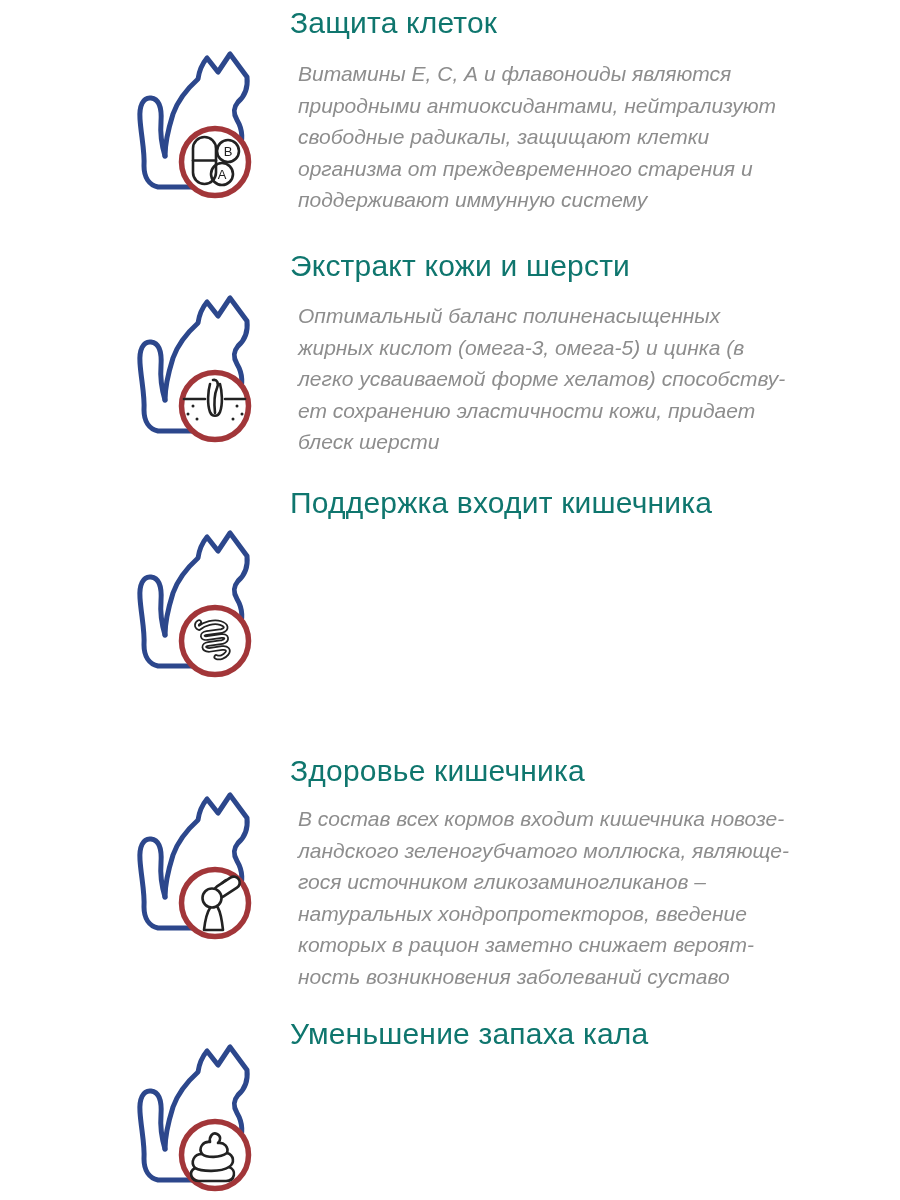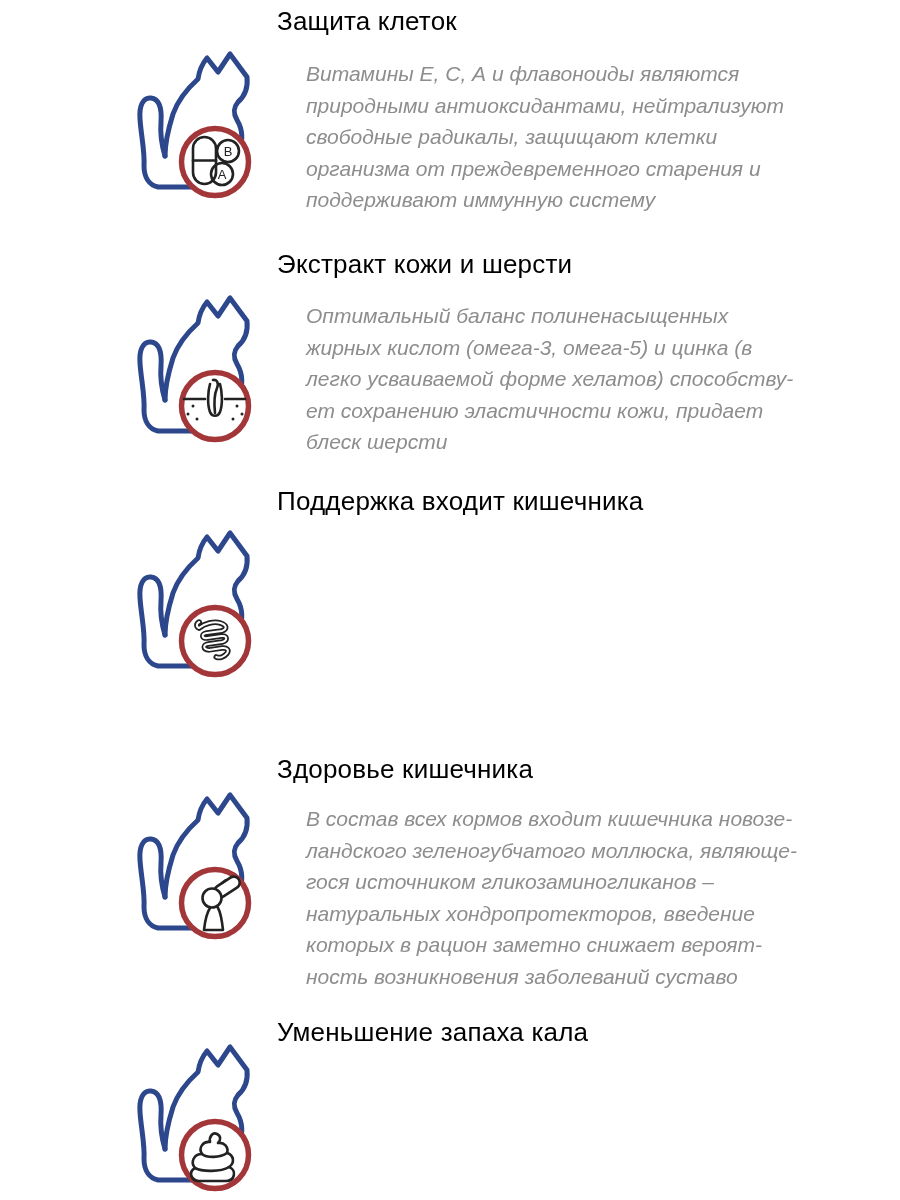--- a/index.html
+++ b/index.html
@@ -4,29 +4,29 @@
 <style>
   html,body{margin:0;padding:0;background:#ffffff;}
   #canvas{
     position:relative;
     width:900px;height:1200px;
     background:#ffffff;
     font-family:"Liberation Sans", sans-serif;
     overflow:hidden;
   }
   .heading{
-    position:absolute;left:277px;
+    position:absolute;left:290px;
     margin:0;
-    font-size:26px;font-weight:400;
-    color:#000000;
+    font-size:30px;font-weight:400;
+    color:#0f766e;
     letter-spacing:.2px;
     white-space:nowrap;
   }
   .body{
-    position:absolute;left:306px;
+    position:absolute;left:298px;
     margin:0;
     width:560px;
     font-size:21px;font-style:italic;font-weight:400;
     line-height:31.6px;
     color:#8d8d8d;
     white-space:pre-line;
   }
   .iconbox{position:absolute;left:118px;width:150px;height:155px;}
   .iconbox svg{display:block;}
   #h1{top:6px}   #b1{top:58px}   #i1{top:50px}

